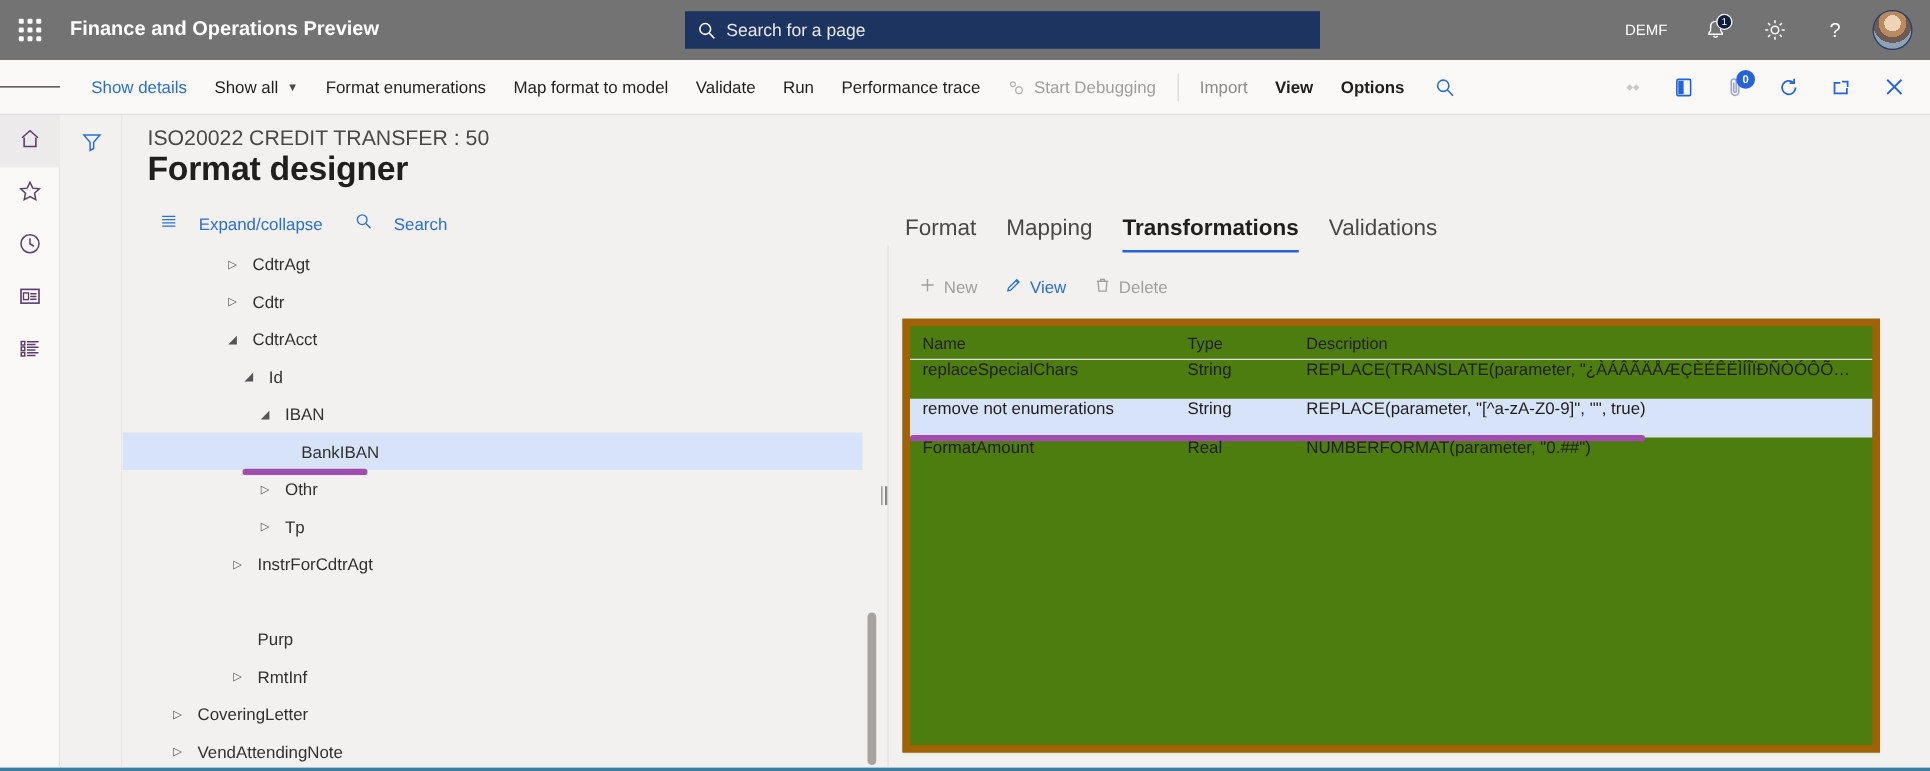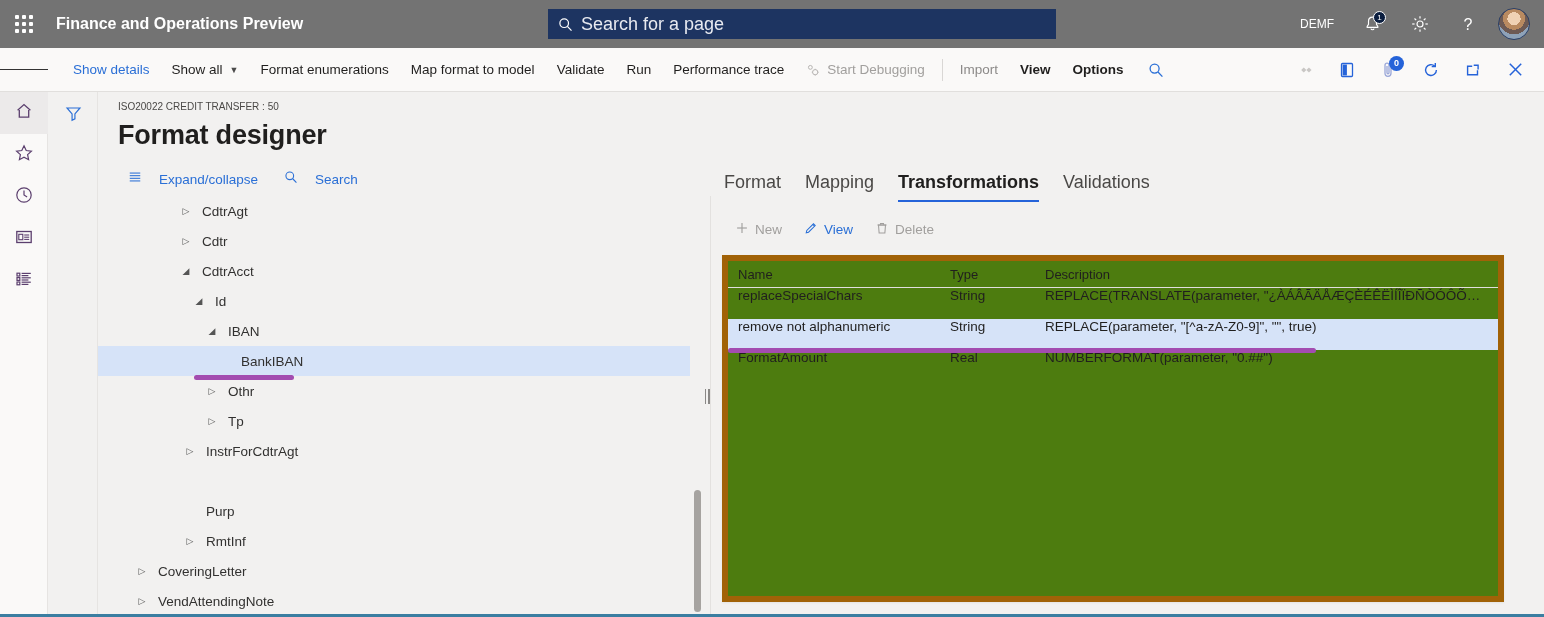--- a/index.html
+++ b/index.html
@@ -26,21 +26,21 @@
   }
   .waffle-grid i { display: block; width: 4px; height: 4px; background: #fff; border-radius: 1px; }
   .app-title {
     color: #fff; font-size: 16px; font-weight: bold; margin-left: 8px; white-space: nowrap;
   }
   .search-wrap {
     position: absolute; left: 548px; top: 9px; width: 508px; height: 30px;
     background: #1d3461; display: flex; align-items: center; padding: 0 10px; cursor: text;
   }
   .search-wrap .mag { flex: 0 0 auto; margin-right: 8px; display: flex; align-items: center; }
-  .search-ph { color: #e8eaf0; font-size: 18px; }
+  .search-ph { color: #e8eaf0; font-size: 14px; }
   .top-right {
     position: absolute; right: 10px; top: 0; height: 48px;
     display: flex; align-items: center; gap: 0;
   }
   .top-right .company {
     color: #fff; font-size: 12px; font-weight: normal; padding: 0 14px; cursor: pointer;
   }
   .ticon {
     width: 48px; height: 48px; display: flex; align-items: center; justify-content: center;
     position: relative; cursor: pointer;
@@ -107,21 +107,21 @@
     position: absolute; left: 49px; top: 92px; width: 49px; height: 522px;
     background: #f2f1f0; border-right: 1px solid #e6e4e2;
   }
   .filterstrip .fil { padding: 12px 0 0 15px; cursor: pointer; }
 
   
   .page {
     position: absolute; left: 98px; top: 92px; width: 1446px; height: 522px;
     background: #f2f1f0; overflow: hidden;
   }
-  .breadcrumb { position: absolute; left: 20px; top: 9px; font-size: 10px; color: #4a4846; }
+  .breadcrumb { position: absolute; left: 20px; top: 9px; font-size: 17px; color: #4a4846; }
   .page-title { position: absolute; left: 20px; top: 28px; font-size: 27px; font-weight: bold; color: #201f1e; letter-spacing: -0.2px; }
   .toollinks { position: absolute; left: 30px; top: 78px; display: flex; align-items: center; gap: 26px; }
   .tlink { display: flex; align-items: flex-end; gap: 17px; color: #2a6fd6; font-size: 13.5px; cursor: pointer; }
 
   
   .treepane {
     position: absolute; left: 0px; top: 104px; width: 610px; height: 418px;
     overflow: hidden;
   }
   .trow {
@@ -567,21 +567,21 @@
         <div class="gcell c-desc">Description</div>
       </div>
 
       <div class="grow">
         <div class="gcell c-name">replaceSpecialChars</div>
         <div class="gcell c-type">String</div>
         <div class="gcell c-desc">REPLACE(TRANSLATE(parameter, "¿ÀÁÂÃÄÅÆÇÈÉÊËÌÍÎÏÐÑÒÓÔÕÖØ…</div>
       </div>
 
       <div class="grow sel">
-        <div class="gcell c-name">remove not alphanumeric</div>
+        <div class="gcell c-name">remove not enumerations</div>
         <div class="gcell c-type">String</div>
         <div class="gcell c-desc">REPLACE(parameter, "[^a-zA-Z0-9]", "", true)</div>
         <span class="underline-mark" style="left:0px;width:588px;bottom:-3px;"></span>
       </div>
 
       <div class="grow">
         <div class="gcell c-name">FormatAmount</div>
         <div class="gcell c-type">Real</div>
         <div class="gcell c-desc">NUMBERFORMAT(parameter, "0.##")</div>
       </div>

